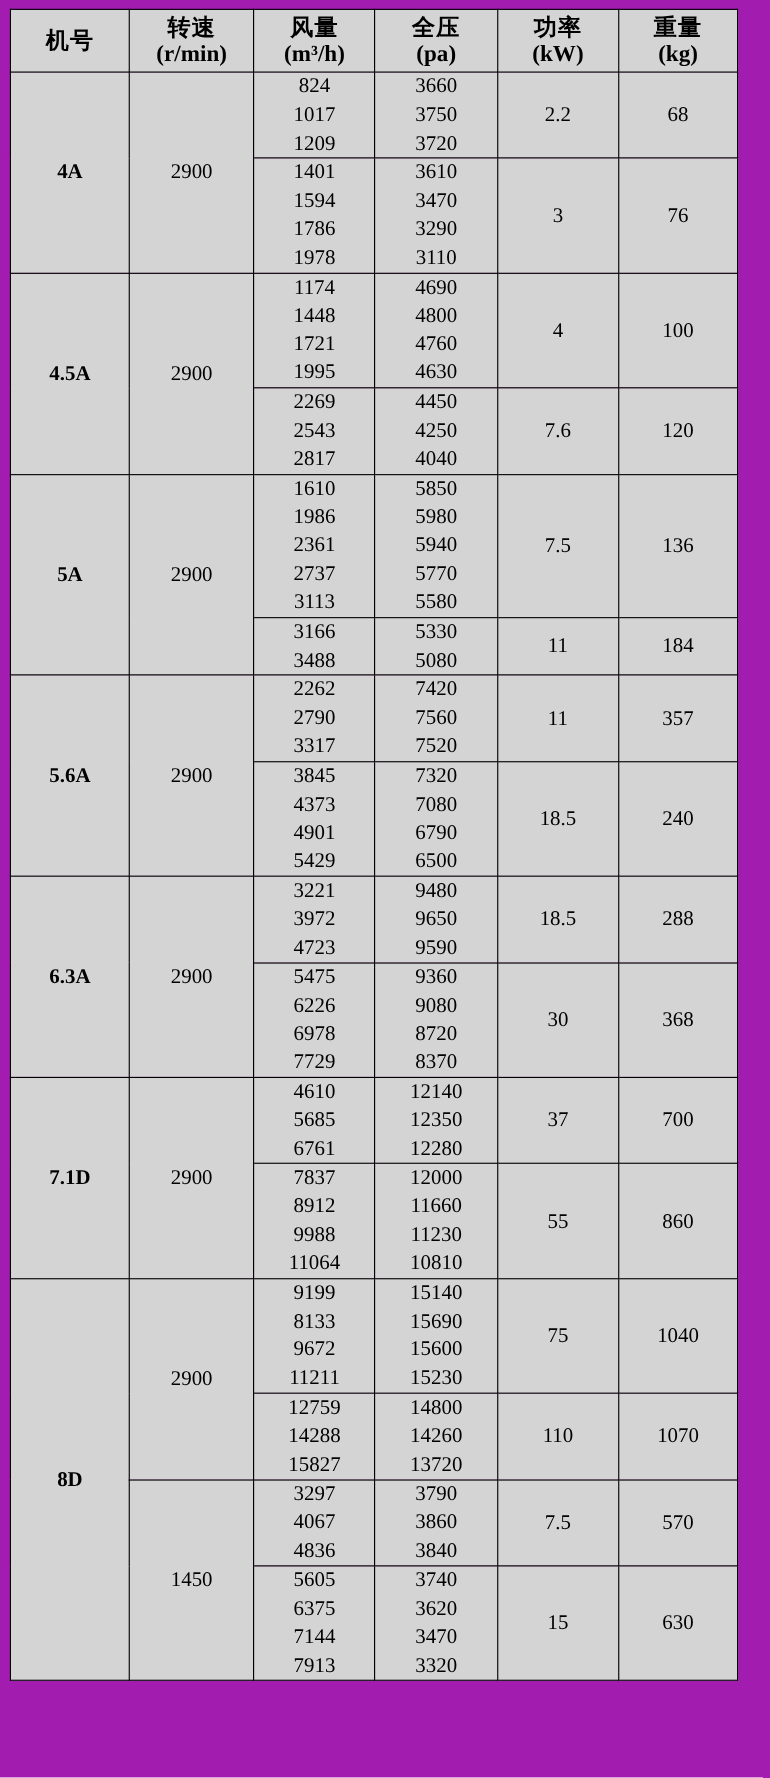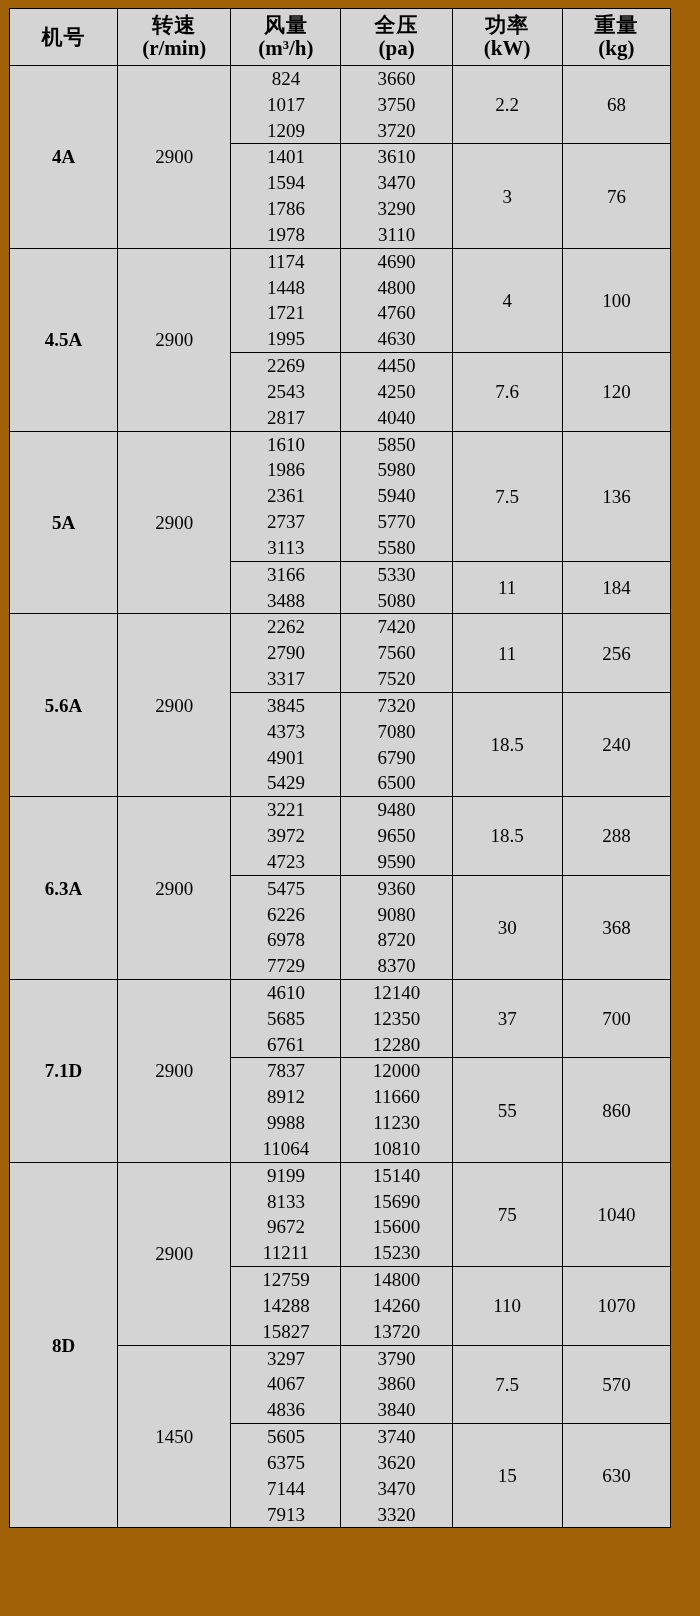--- a/index.html
+++ b/index.html
@@ -9,21 +9,21 @@
   }
   body {
     font-family: "Liberation Serif", "DejaVu Serif", serif;
     color: #000000;
   }
   #sheet {
     width: 700px;
     height: 1616px;
     position: relative;
     box-sizing: border-box;
-    background: #a16207;
+    background: #a21caf;
     overflow: hidden;
   }
   table.spec {
     border-collapse: collapse;
     width: 662px;
     margin: 8px 0 0 9px;
     table-layout: fixed;
   }
   table.spec th, table.spec td {
     border: 1px solid #000000;
@@ -214,21 +214,21 @@
             <div>2262</div>
             <div>2790</div>
             <div>3317</div>
           </td>
           <td class="numlist">
             <div>7420</div>
             <div>7560</div>
             <div>7520</div>
           </td>
           <td class="power">11</td>
-          <td class="weight">256</td>
+          <td class="weight">357</td>
         </tr>
         <tr>
           <td class="numlist">
             <div>3845</div>
             <div>4373</div>
             <div>4901</div>
             <div>5429</div>
           </td>
           <td class="numlist">
             <div>7320</div>

